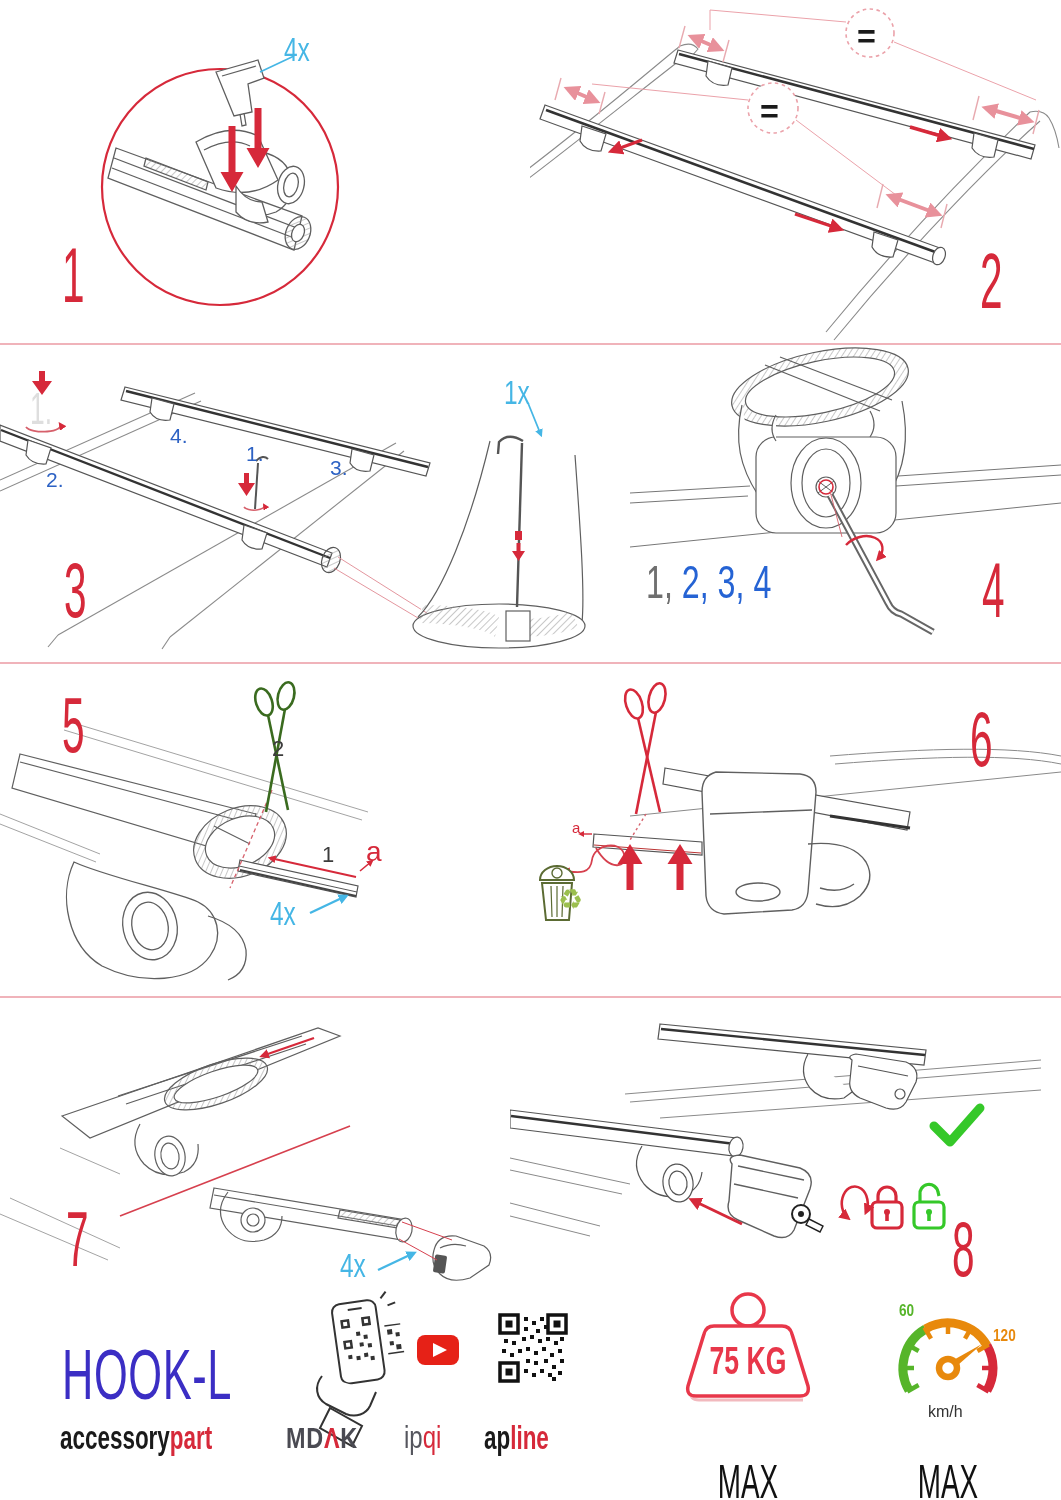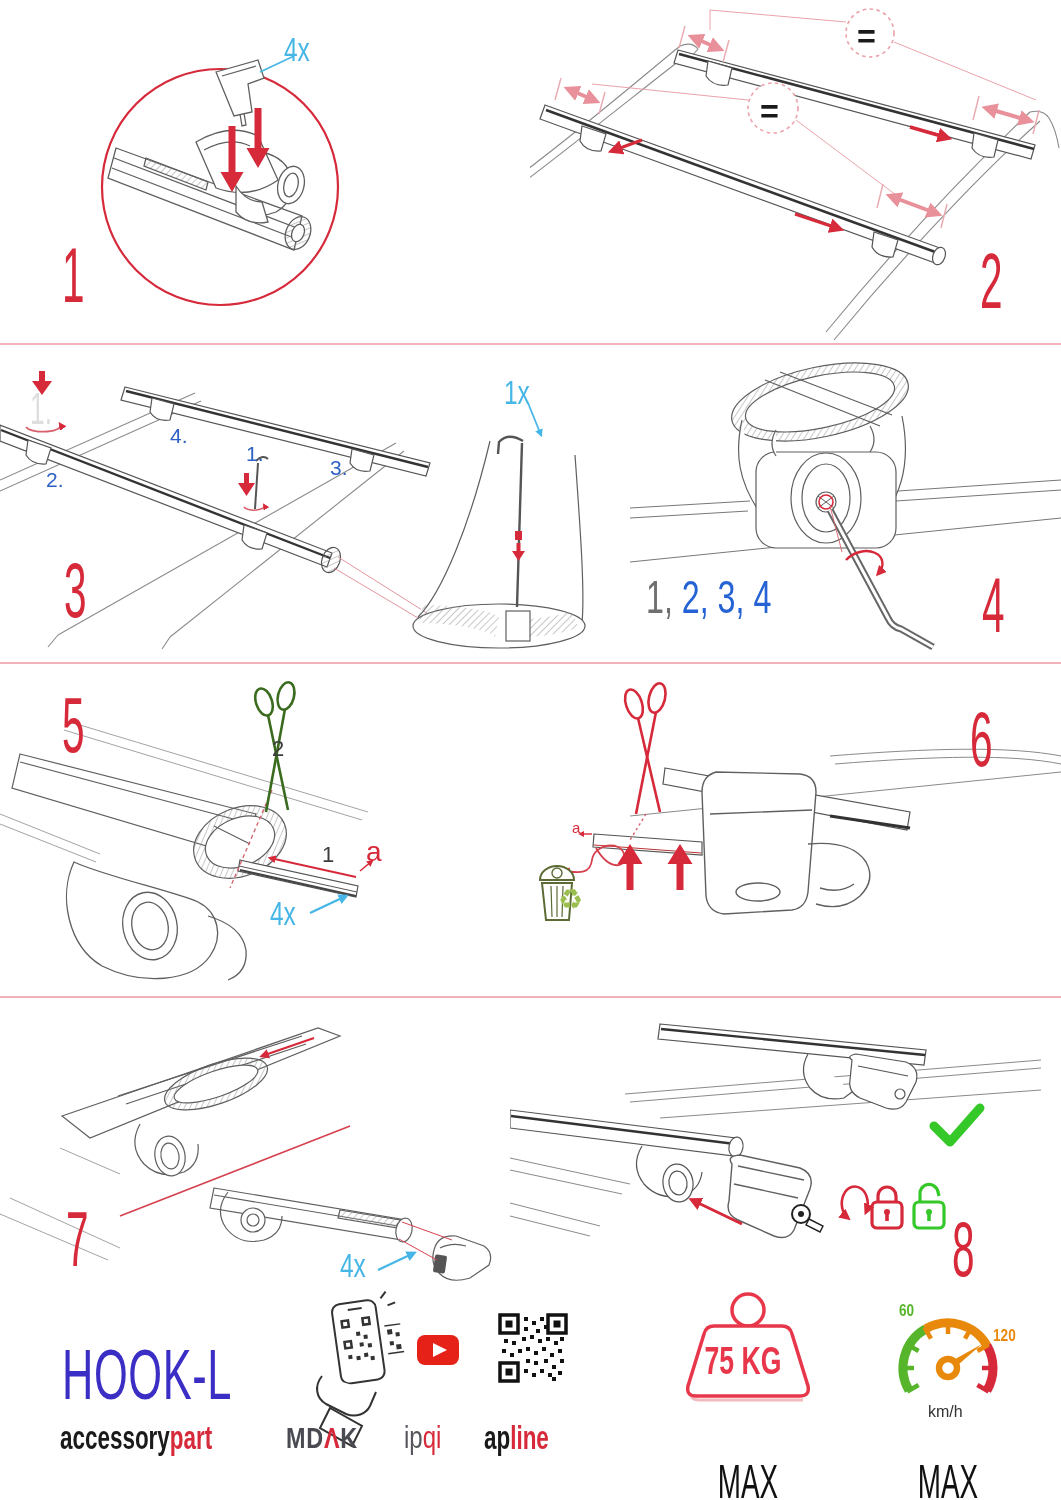--- a/index.html
+++ b/index.html
@@ -24,21 +24,21 @@
   .a-sm{color:#d6293a;font-size:15px;}
   .recy{color:#9bbf4e;font-size:28px;}
   .product{color:#3b2ec4;font-size:70px;font-weight:400;letter-spacing:1px;
        transform:scaleX(0.62);transform-origin:left top;}
   .brand{font-size:34px;font-weight:700;transform:scaleX(0.66);transform-origin:left top;}
   .blk{color:#1a1a1a}.red{color:#d6293a}
   .partner{font-size:30px;font-weight:700;color:#4a4a52;letter-spacing:1px;
        transform:scaleX(0.78);transform-origin:left top;}
   .ipqi{font-size:32px;font-weight:400;color:#55565e;
        transform:scaleX(0.75);transform-origin:left top;}
-  .kgbox{position:absolute;text-align:left;}
+  .kgbox{position:absolute;text-align:center;}
   .kg{display:inline-block;color:#e8374a;font-size:38px;font-weight:700;
        transform:scaleX(0.7);transform-origin:center top;}
   .maxbox{position:absolute;text-align:center;margin-top:48px;}
   .max{display:inline-block;color:#111;font-size:48px;font-weight:400;
        transform:scaleX(0.58);transform-origin:center top;}
   .sp60{color:#56b52a;font-size:17px;font-weight:700;transform:scaleX(.8);transform-origin:left top;}
   .sp120{color:#e8890c;font-size:17px;font-weight:700;transform:scaleX(.8);transform-origin:left top;}
   .kmh{color:#333;font-size:16px;}
 </style>
 </head>
@@ -237,21 +237,21 @@
     </svg>
     <div class="lbl ghost" style="left:30px;top:42px">1.</div>
     <div class="lbl sub" style="left:46px;top:124px">2.</div>
     <div class="lbl sub" style="left:170px;top:80px">4.</div>
     <div class="lbl sub" style="left:246px;top:98px">1.</div>
     <div class="lbl sub" style="left:330px;top:112px">3.</div>
     <div class="lbl qty" style="left:504px;top:30px">1x</div>
     <div class="lbl num" style="left:64px;top:206px">3</div>
   </div>
 
-  <div class="sec" style="left:630px;top:360px;width:431px;height:317px">
+  <div class="sec" style="left:630px;top:345px;width:431px;height:317px">
     <svg width="431" height="317" viewBox="0 0 431 317">
       <defs>
         <pattern id="h4" width="5" height="5" patternUnits="userSpaceOnUse" patternTransform="rotate(45)">
           <line x1="0" y1="0" x2="0" y2="5" stroke="#9a9a9a" stroke-width="1.1"></line>
         </pattern>
         <marker id="mk-red4" viewBox="0 0 10 10" refX="7" refY="5" markerWidth="4.4" markerHeight="4.4" orient="auto-start-reverse">
           <path d="M0,0 L10,5 L0,10 z" fill="#d6293a"></path>
         </marker>
       </defs>
 

